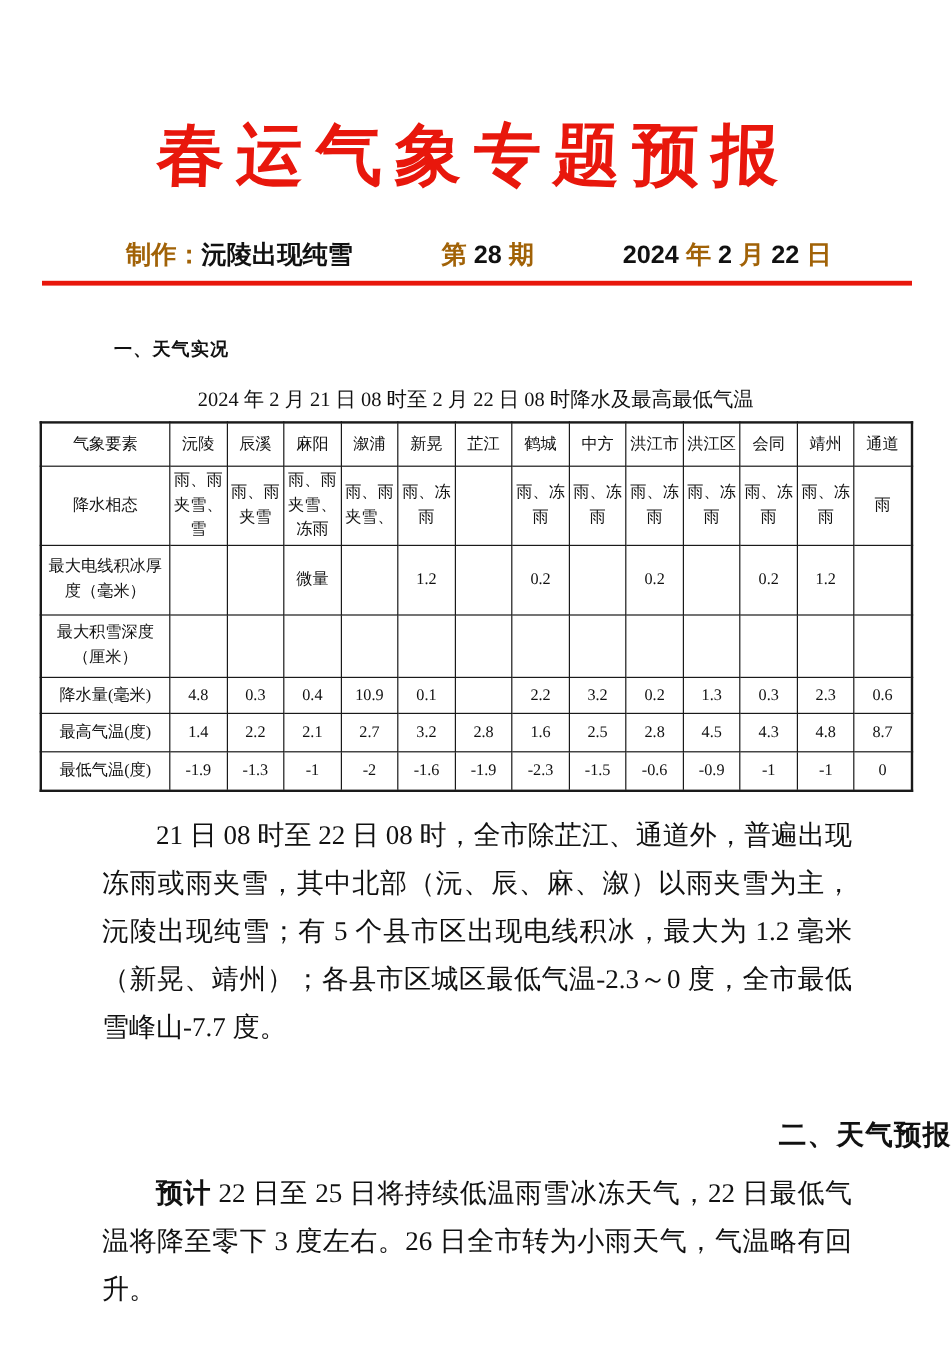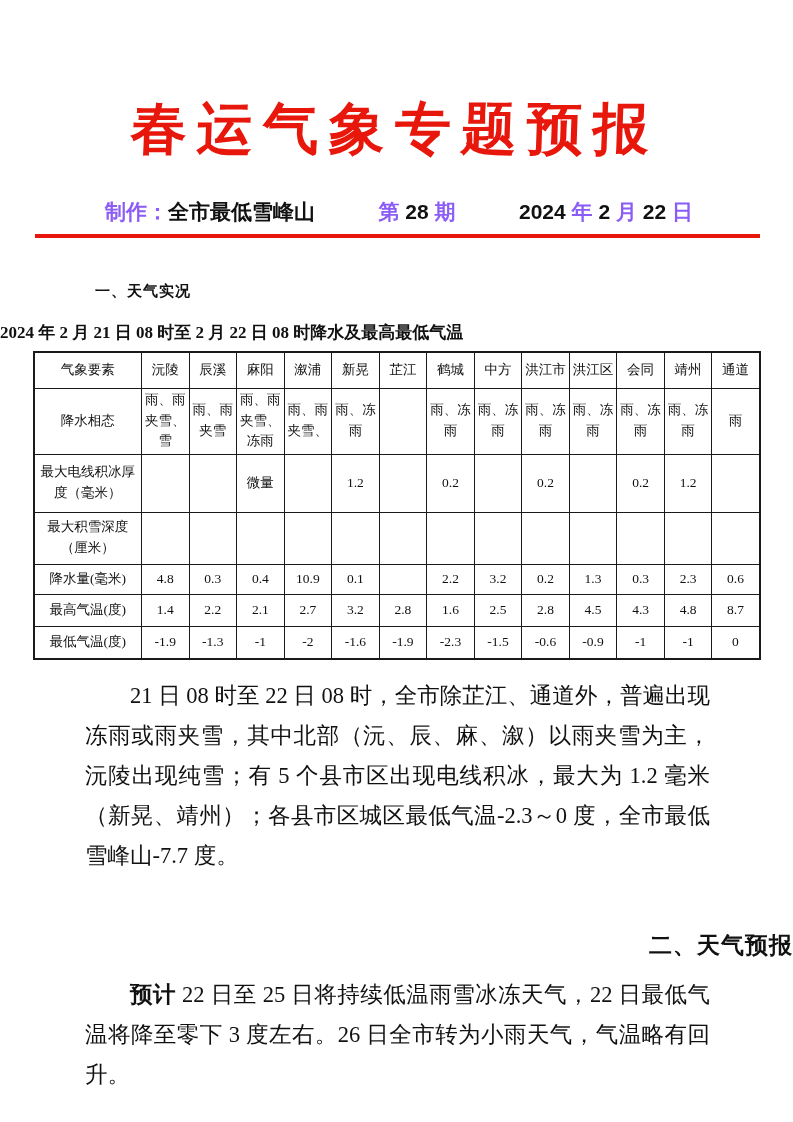--- a/index.html
+++ b/index.html
@@ -26,37 +26,38 @@
   .meta-row {
     display:flex;
     justify-content:space-between;
     align-items:baseline;
     margin:30px 100px 0 105px;
     font-family:"Liberation Sans", sans-serif;
     font-weight:bold;
     font-size:21px;
     white-space:nowrap;
   }
-  .red { color:#8b5cf6; }
+  .red { color:#a16207; }
   .black { color:#111; }
   .red-rule {
     margin:8px 33px 0 35px;
     height:4px;
     background:#e8170c;
   }
   .h1 {
     margin:44px 0 0 95px;
     font-family:"Liberation Sans", sans-serif;
     font-weight:bold;
     font-size:15px;
     letter-spacing:1px;
   }
   .table-title {
     margin-top:20px;
-    font-weight:bold;
+    text-align:center;
+    font-weight:normal;
     font-size:17px;
   }
   table.weather {
     margin:7px auto 0 auto;
     width:728px;
     border-collapse:collapse;
     table-layout:fixed;
     font-size:13.5px;
     border:2px solid #1a1a1a;
   }
@@ -101,21 +102,21 @@
 </style>
 </head>
 <body>
 
 <div class="page">
 
   <div class="doc-title">春运气象专题预报</div>
 
   <div class="meta-row">
     <span>
-      <span class="red">制作：</span><span class="black">全市最低雪峰山</span>
+      <span class="red">制作：</span><span class="black">沅陵出现纯雪</span>
     </span>
     <span>
       <span class="red">第</span>
       <span class="black">28</span>
       <span class="red">期</span>
     </span>
     <span>
       <span class="black">2024</span>
       <span class="red">年</span>
       <span class="black">2</span>

